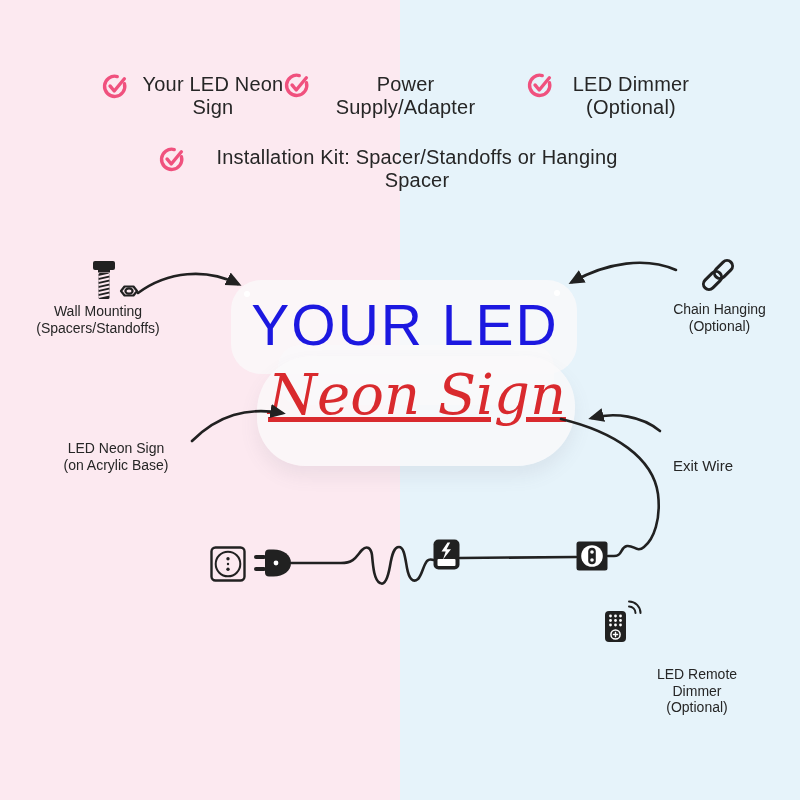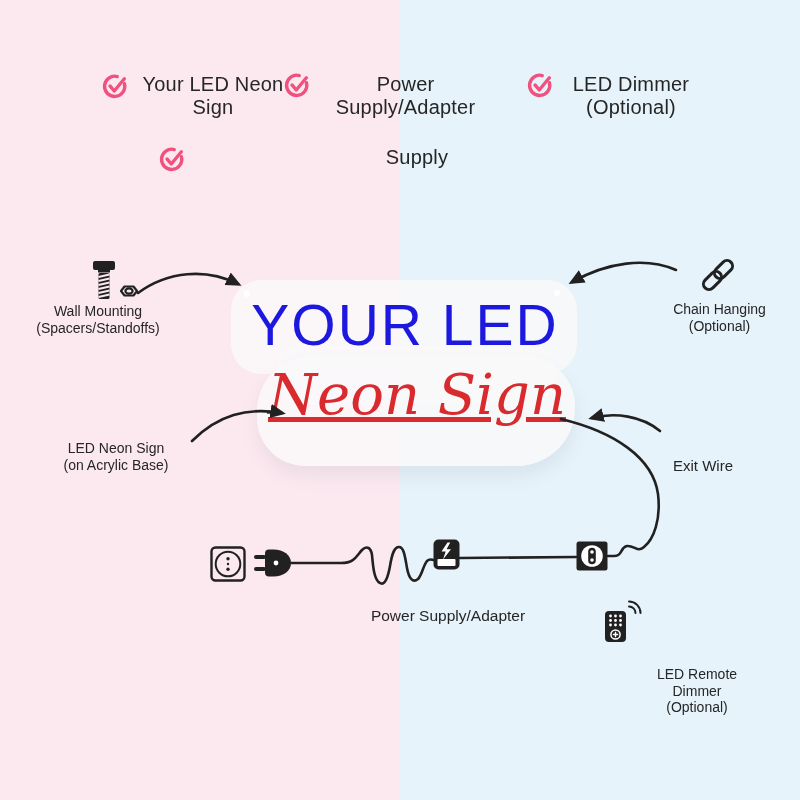--- a/index.html
+++ b/index.html
@@ -79,21 +79,22 @@
     <span class="ln">(Optional)</span>
   </div>
 
   <div class="abs" style="left:159px;top:145px;">
     <svg width="27" height="27" viewBox="0 0 32 32">
       <path class="st-pink" d="M26.6,13.9 A12,12 0 1 1 18.1,5.4"></path>
       <path class="st-pink" d="M9.5,16.5 L14.5,22.5 L26.5,8"></path>
     </svg>
   </div>
   <div class="lbl top-lbl" style="left:193px;top:146px;width:448px;">
-    <span class="ln">Supply</span>
+    <span class="ln">Installation Kit: Spacer/Standoffs or Hanging</span>
+    <span class="ln">Spacer</span>
   </div>
 
   <div class="blob z2" style="left:231px;top:280px;width:346px;height:94px;border-radius:30px;"></div>
   <div class="blob z2" style="left:278px;top:345px;width:276px;height:60px;border-radius:22px;"></div>
   <div class="blob blob-shadow z2" style="left:257px;top:356px;width:318px;height:110px;border-radius:55px 50px 58px 48px;"></div>
   <div class="hole" style="left:244px;top:291px;"></div>
   <div class="hole" style="left:554px;top:290px;"></div>
 
   <div class="sign-line1">YOUR LED</div>
   <div class="sign-line2">Neon Sign</div>
@@ -174,23 +175,20 @@
   <div class="abs z6" style="left:576px;top:541px;">
     <svg width="32" height="30" viewBox="0 0 32 30">
       <rect x="0.5" y="0.5" width="31" height="29" rx="2.5" class="ink"></rect>
       <circle cx="16" cy="15" r="10.8" fill="#fff"></circle>
       <rect x="12.2" y="6.8" width="7.6" height="16.4" rx="3.8" class="ink"></rect>
       <circle cx="16" cy="11" r="1.8" fill="#fff"></circle>
       <circle cx="16" cy="19" r="1.8" fill="#fff"></circle>
     </svg>
   </div>
 
-  <div class="lbl small-lbl" style="left:358px;top:608px;width:180px;font-size:15.5px;">
-    <span class="ln">Power Supply/Adapter</span>
-  </div>
 
   <div class="abs" style="left:602px;top:598px;">
     <svg width="42" height="46" viewBox="0 0 42 46">
       <path d="M27,8.5 A6.5,6.5 0 0 1 33.5,15" class="st-ink" stroke-width="2"></path>
       <path d="M27,3.5 A11.5,11.5 0 0 1 38.5,15" class="st-ink" stroke-width="2"></path>
       <rect x="3" y="13" width="21" height="31" rx="4" class="ink"></rect>
       <g fill="#fff">
         <circle cx="8.5" cy="18" r="1.4"></circle>
           <circle cx="13.5" cy="18" r="1.4"></circle>
           <circle cx="18.5" cy="18" r="1.4"></circle>

